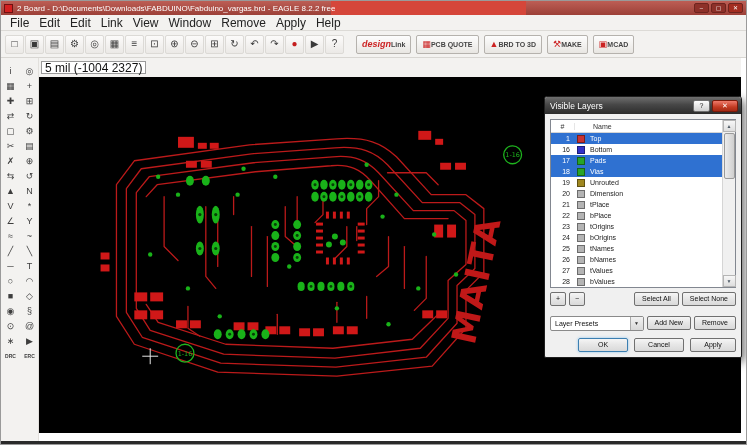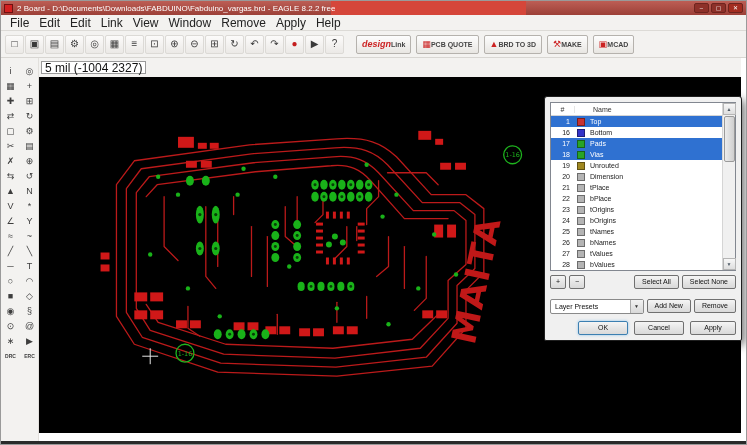--- a/index.html
+++ b/index.html
@@ -507,20 +507,27 @@
 
           <text transform="translate(452,206) rotate(-78)" text-anchor="middle" font-size="34" font-weight="bold" fill="#c01818" letter-spacing="2" font-family="DejaVu Sans, sans-serif">MAITA</text>
 
           <path d="M104,280 H120 M112,272 V288" stroke="#e8e8e8" stroke-width="1"></path>
         </svg>
       </div>
     </div>
   </div>
 
   <div class="dialog">
+    <div class="dlg-title">
+      <span>Visible Layers</span>
+      <span class="dlg-btns">
+        <button class="dlg-help">?</button>
+        <button class="dlg-close">✕</button>
+      </span>
+    </div>
     <div class="dlg-body">
       <div class="layer-table">
         <div class="lt-head">
           <span class="h-num">#</span>
           <span class="h-name">Name</span>
         </div>
         <div class="lt-rows">
 
         <div class="layer-row selected">
               <span class="lr-num">1</span>

